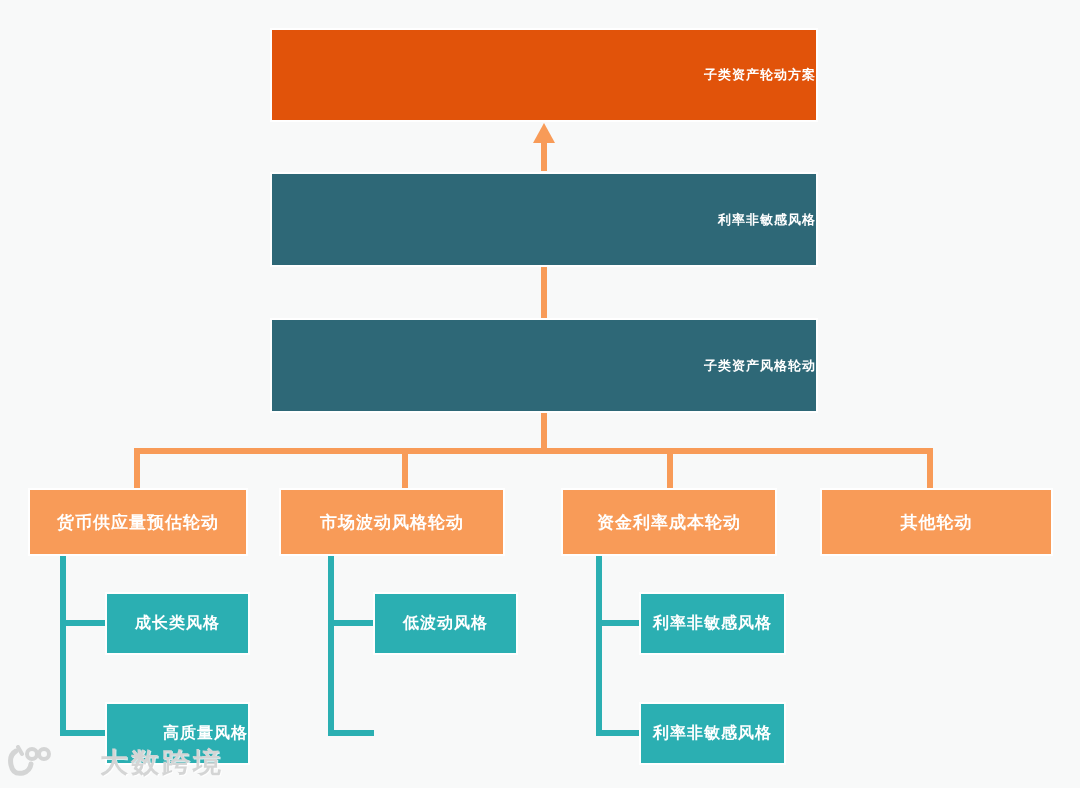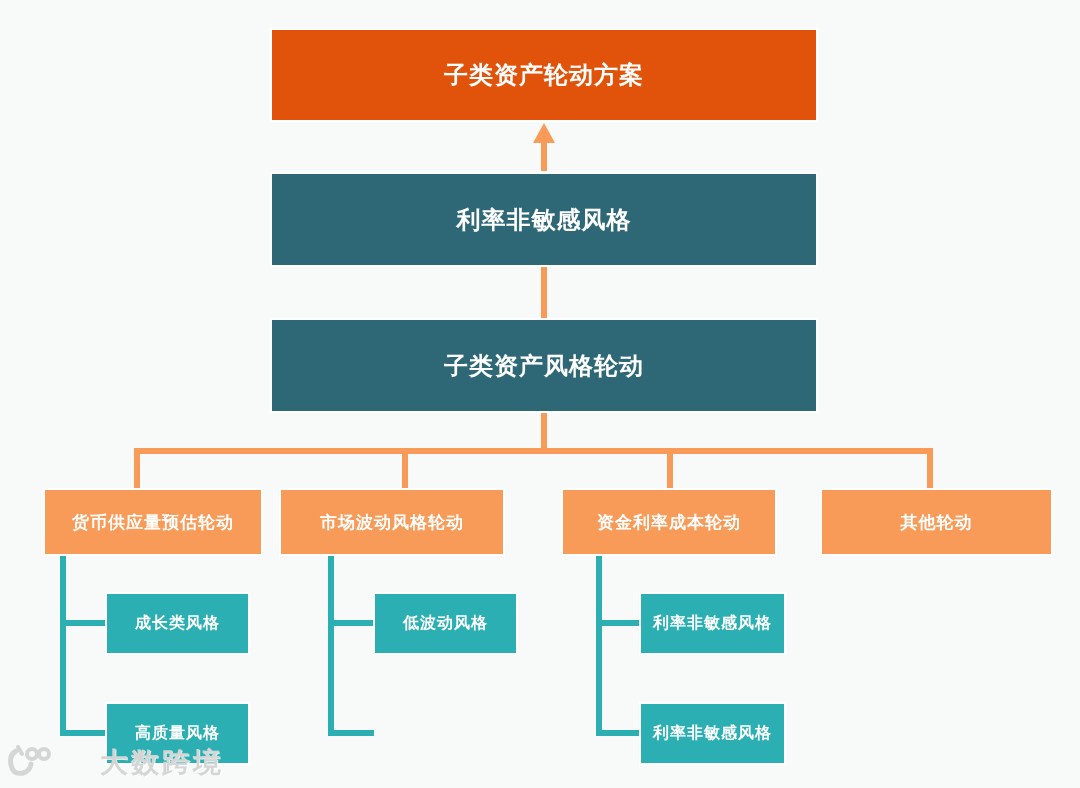--- a/index.html
+++ b/index.html
@@ -31,38 +31,38 @@
   .node{
     position:absolute;
     display:flex;align-items:center;justify-content:center;
     color:var(--text-on-fill);
     font-weight:bold;
     text-align:center;
     border:2px solid #ffffff;
     box-sizing:border-box;
     letter-spacing:1px;
   }
-  .lvl-main{font-size:24px;}
+  .lvl-main{font-size:13px;justify-content:flex-end;}
   .lvl-branch{font-size:17px;}
   .lvl-leaf{font-size:16px;}
   .fill-accent{background:var(--accent-orange);}
   .fill-dark-teal{background:var(--dark-teal);}
   .fill-light-orange{background:var(--light-orange);}
   .fill-teal{background:var(--teal);}
 
   
   .n-plan {left:270px;top:28px;width:548px;height:94px;}
   .n-system {left:270px;top:172px;width:548px;height:95px;}
   .n-style {left:270px;top:318px;width:548px;height:95px;}
-  .b-a {left:43px; top:488px;width:220px;height:68px;text-align:right;}
+  .b-a {left:28px; top:488px;width:220px;height:68px;text-align:right;}
   .b-b {left:279px;top:488px;width:226px;height:68px;}
   .b-c {left:561px;top:488px;width:216px;height:68px;}
   .b-d {left:820px;top:488px;width:233px;height:68px;}
   .l-a1{left:105px;top:592px;width:145px;height:63px;}
-  .l-a2{left:105px;top:702px;width:145px;height:63px;}
+  .l-a2{left:105px;top:702px;width:145px;height:63px;justify-content:flex-end;}
   .l-b1{left:373px;top:592px;width:145px;height:63px;}
   .l-b2{left:373px;top:702px;width:145px;height:63px;}
   .l-c1{left:639px;top:592px;width:147px;height:63px;}
   .l-c2{left:639px;top:702px;width:147px;height:63px;}
 
   .watermark{
     position:absolute;left:8px;top:744px;
     display:flex;align-items:center;gap:4px;
     color:var(--watermark);
     user-select:none;

